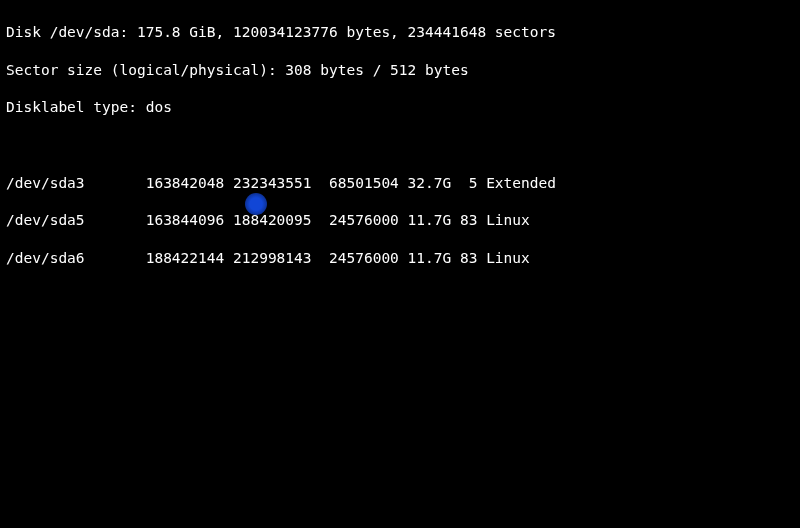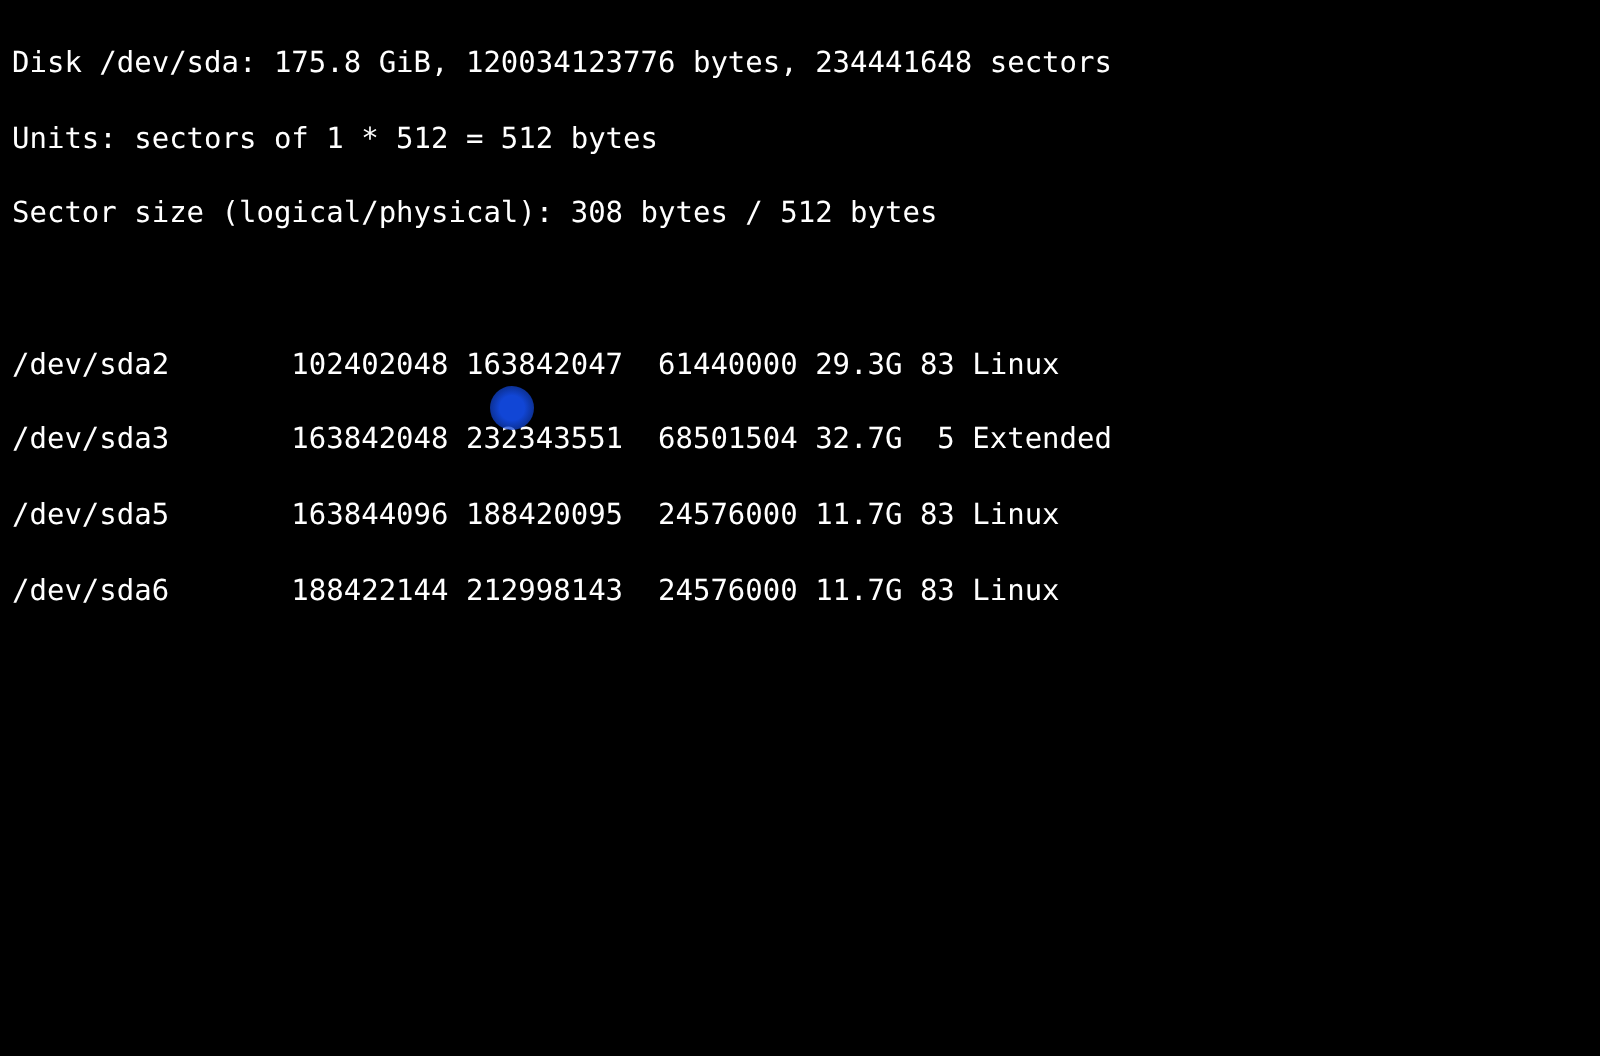--- a/index.html
+++ b/index.html
@@ -28,24 +28,23 @@
     pointer-events: none;
     transform: translate(-50%, -50%);
   }
   .rel { position: relative; }
 </style>
 </head>
 <body>
 
 <div class="terminal rel">
 <div class="line">Disk /dev/sda: 175.8 GiB, 120034123776 bytes, 234441648 sectors</div>
-<div class="line">Units: sectors of 1 * 512 = 512 bytes</div>
 <div class="line">Sector size (logical/physical): 308 bytes / 512 bytes</div>
+<div class="line">Disklabel type: dos</div>
 <div class="line"> </div>
-<div class="line">/dev/sda2       102402048 163842047  61440000 29.3G 83 Linux</div>
 <div class="line">/dev/sda3       163842048 232343551  68501504 32.7G  5 Extended</div>
 <div class="line">/dev/sda5       163844096 188420095  24576000 11.7G 83 Linux</div>
 <div class="line">/dev/sda6       188422144 212998143  24576000 11.7G 83 Linux</div>
 
 
 
 
 
 
 

